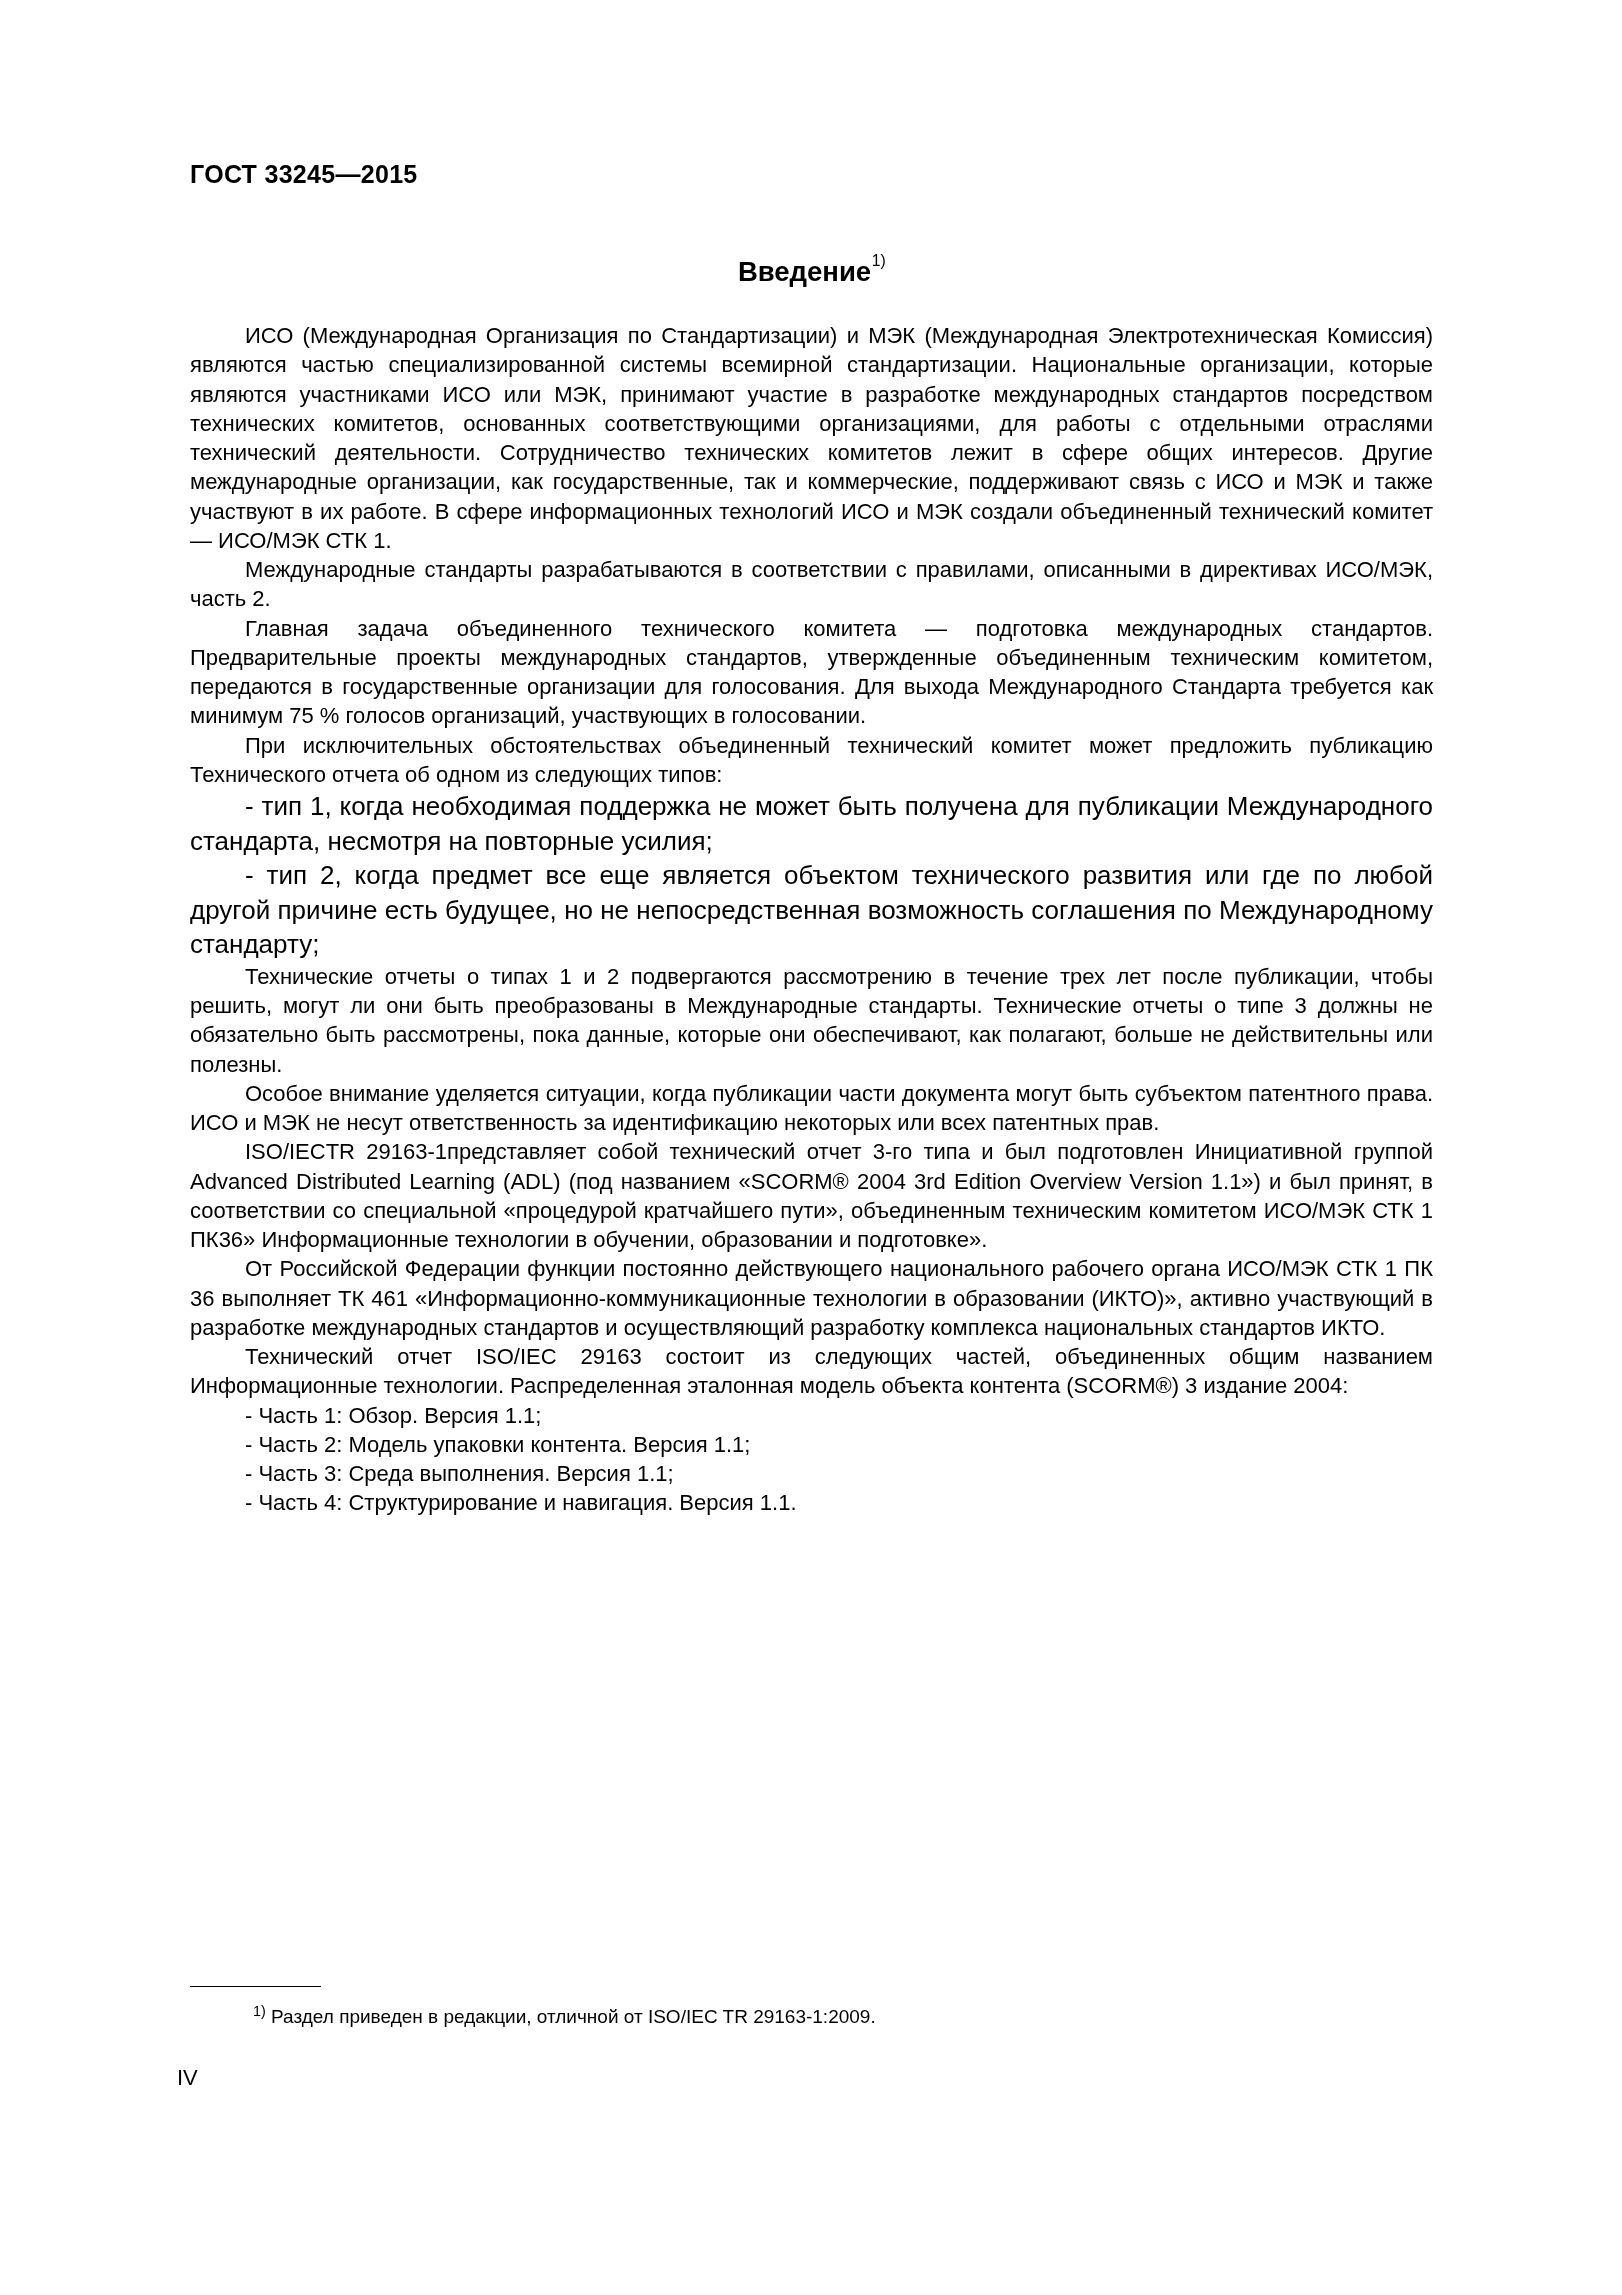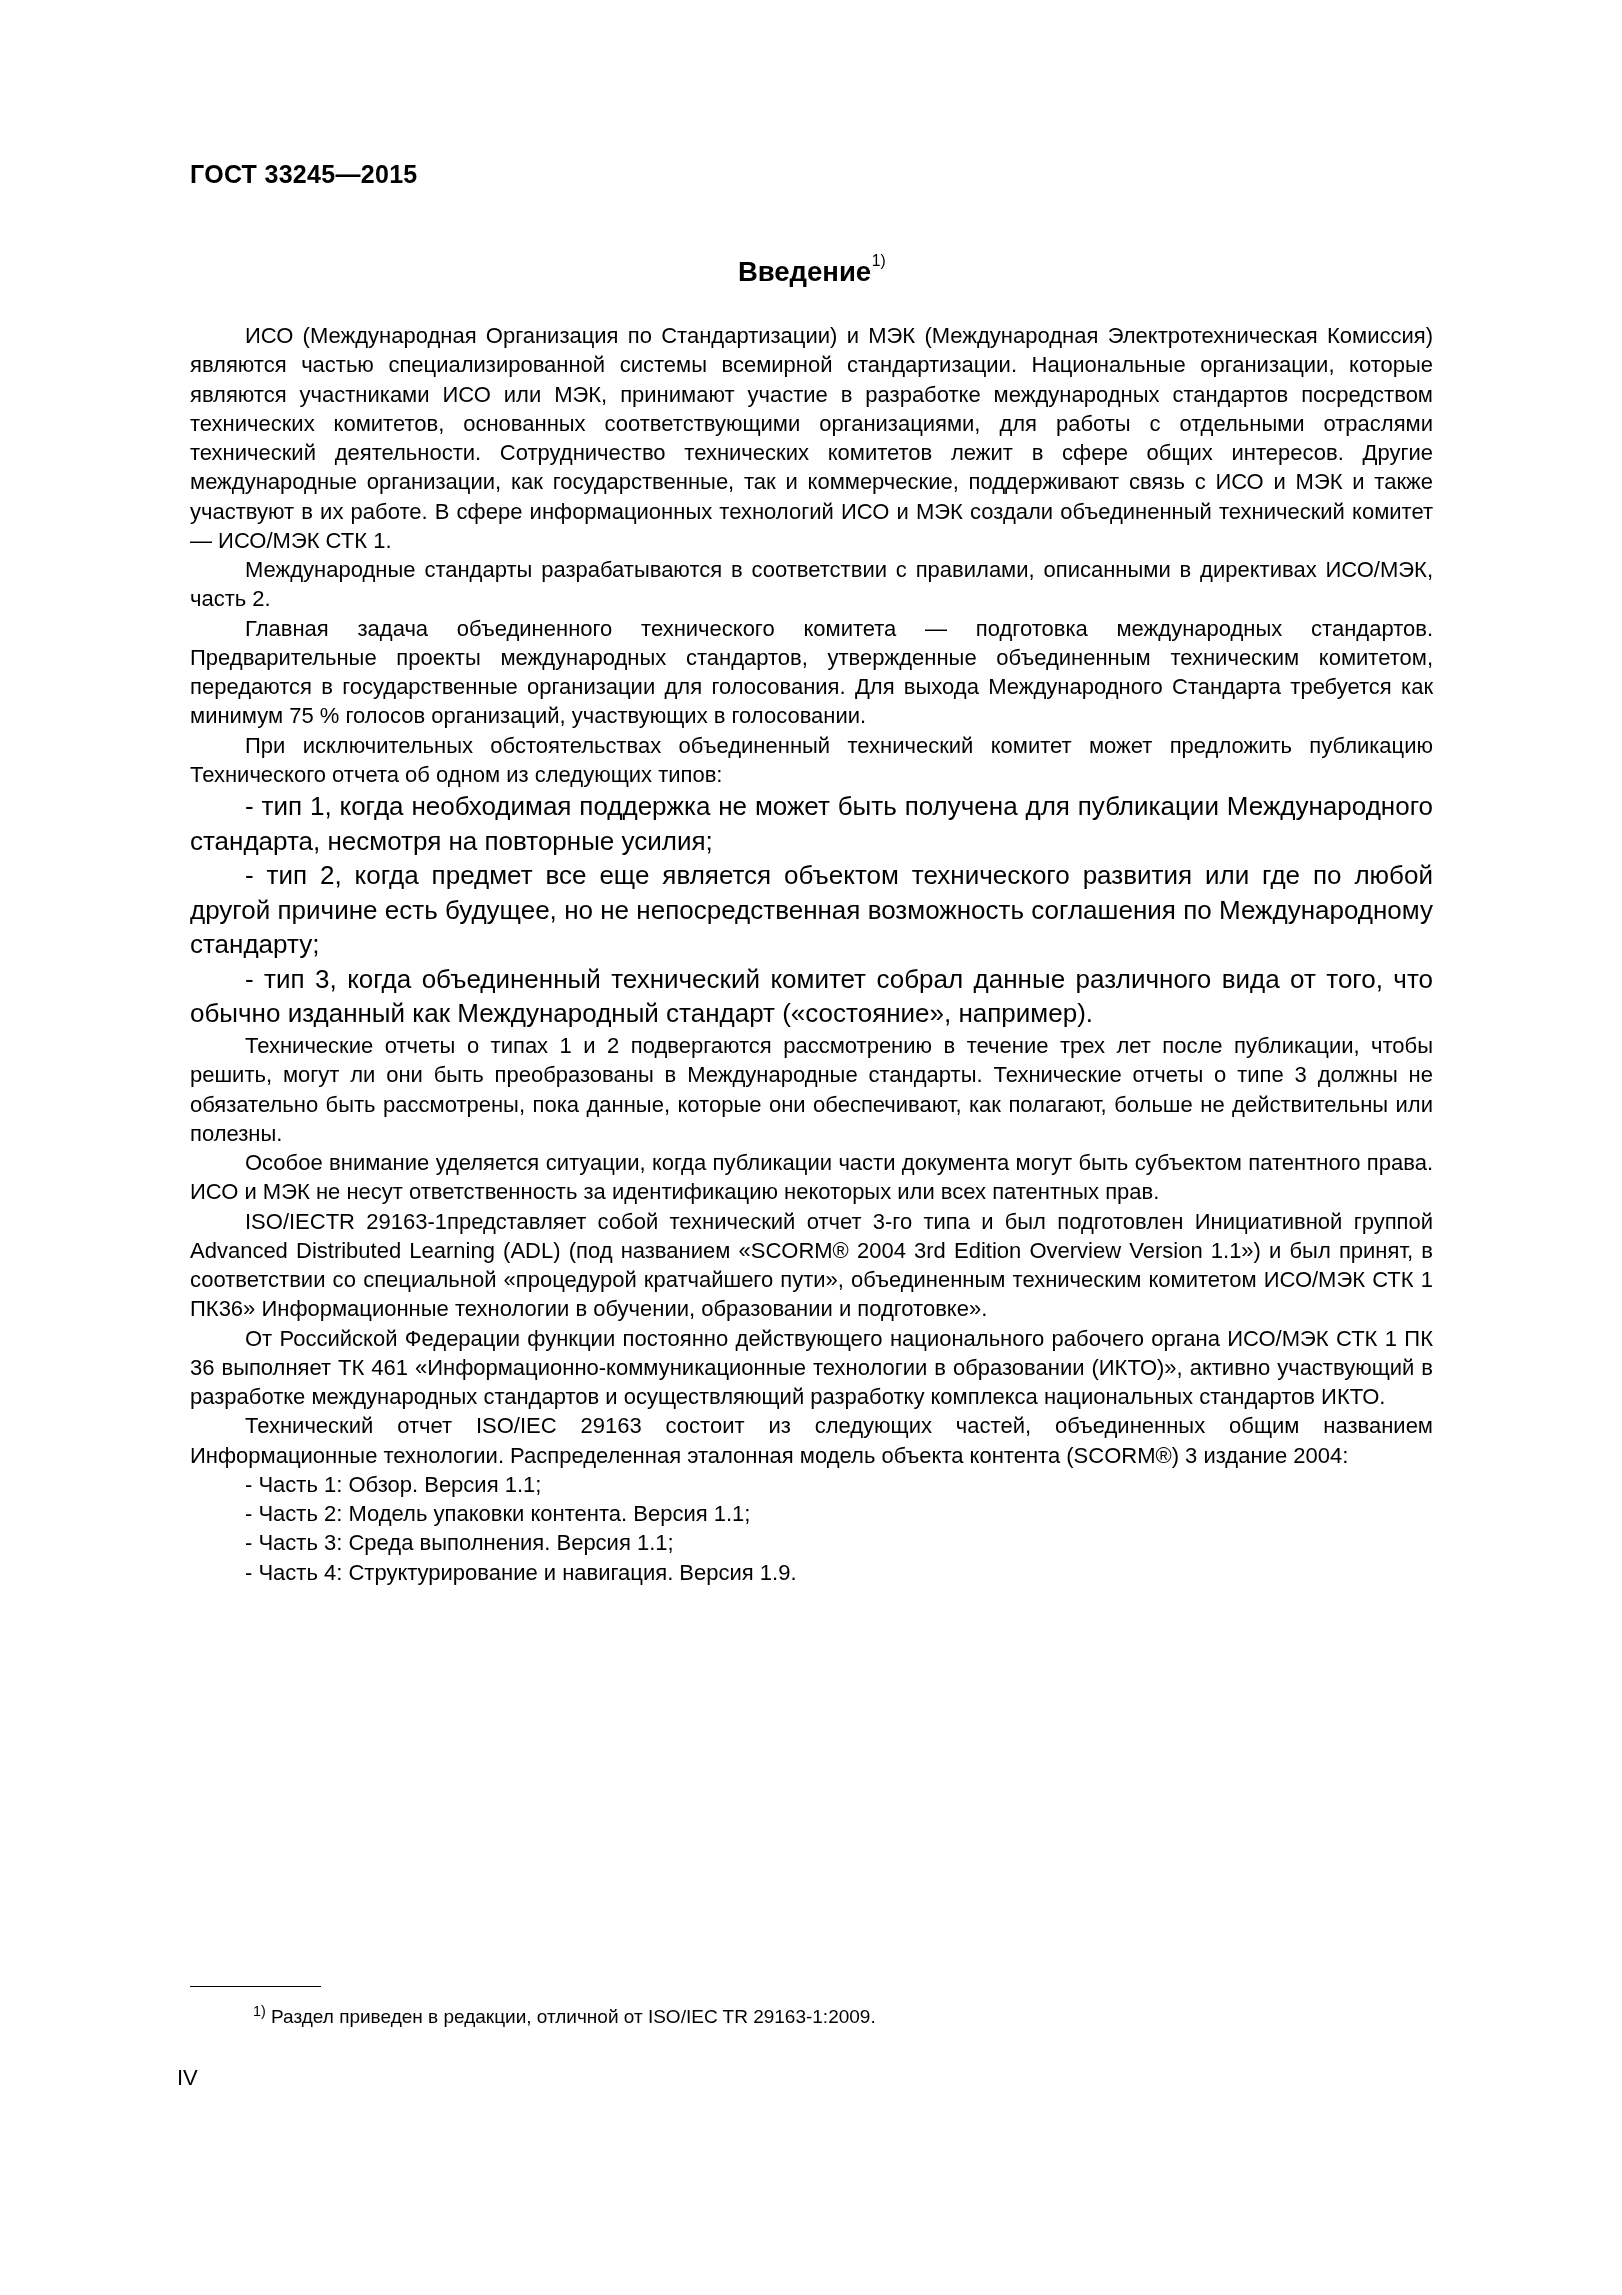--- a/index.html
+++ b/index.html
@@ -120,31 +120,30 @@
     <div class="title-wrap">
       <div class="title"><span>Введение</span><span class="sup">1)</span></div>
     </div>
 
     <p class="para">ИСО (Международная Организация по Стандартизации) и МЭК (Международная Электротехническая Комиссия) являются частью специализированной системы всемирной стандартизации. Национальные организации, которые являются участниками ИСО или МЭК, принимают участие в разработке международных стандартов посредством технических комитетов, основанных соответствующими организациями, для работы с отдельными отраслями технический деятельности. Сотрудничество технических комитетов лежит в сфере общих интересов. Другие международные организации, как государственные, так и коммерческие, поддерживают связь с ИСО и МЭК и также участвуют в их работе. В сфере информационных технологий ИСО и МЭК создали объединенный технический комитет — ИСО/МЭК СТК 1.</p>
     <p class="para">Международные стандарты разрабатываются в соответствии с правилами, описанными в директивах ИСО/МЭК, часть 2.</p>
     <p class="para">Главная задача объединенного технического комитета — подготовка международных стандартов. Предварительные проекты международных стандартов, утвержденные объединенным техническим комитетом, передаются в государственные организации для голосования. Для выхода Международного Стандарта требуется как минимум 75 % голосов организаций, участвующих в голосовании.</p>
     <p class="para">При исключительных обстоятельствах объединенный технический комитет может предложить публикацию Технического отчета об одном из следующих типов:</p>
     <p class="dash">- тип 1, когда необходимая поддержка не может быть получена для публикации Международного стандарта, несмотря на повторные усилия;</p>
     <p class="dash">- тип 2, когда предмет все еще является объектом технического развития или где по любой другой причине есть будущее, но не непосредственная возможность соглашения по Международному стандарту;</p>
-    <p class="dash">- тип 3, когда объединенный технический комитет собрал данные различного вида от того, что обычно изданный как Международный стандарт («состояние», например).</p>
     <p class="para">Технические отчеты о типах 1 и 2 подвергаются рассмотрению в течение трех лет после публикации, чтобы решить, могут ли они быть преобразованы в Международные стандарты. Технические отчеты о типе 3 должны не обязательно быть рассмотрены, пока данные, которые они обеспечивают, как полагают, больше не действительны или полезны.</p>
     <p class="para">Особое внимание уделяется ситуации, когда публикации части документа могут быть субъектом патентного права. ИСО и МЭК не несут ответственность за идентификацию некоторых или всех патентных прав.</p>
     <p class="para">ISO/IECTR 29163-1представляет собой технический отчет 3-го типа и был подготовлен Инициативной группой Advanced Distributed Learning (ADL) (под названием «SCORM® 2004 3rd Edition Overview Version 1.1») и был принят, в соответствии со специальной «процедурой кратчайшего пути», объединенным техническим комитетом ИСО/МЭК СТК 1 ПК36» Информационные технологии в обучении, образовании и подготовке».</p>
     <p class="para">От Российской Федерации функции постоянно действующего национального рабочего органа ИСО/МЭК СТК 1 ПК 36 выполняет ТК 461 «Информационно-коммуникационные технологии в образовании (ИКТО)», активно участвующий в разработке международных стандартов и осуществляющий разработку комплекса национальных стандартов ИКТО.</p>
     <p class="para">Технический отчет ISO/IEC 29163 состоит из следующих частей, объединенных общим названием Информационные технологии. Распределенная эталонная модель объекта контента (SCORM®) 3 издание 2004:</p>
 
     <p class="listitem">- Часть 1: Обзор. Версия 1.1;</p>
     <p class="listitem">- Часть 2: Модель упаковки контента. Версия 1.1;</p>
     <p class="listitem">- Часть 3: Среда выполнения. Версия 1.1;</p>
-    <p class="listitem">- Часть 4: Структурирование и навигация. Версия 1.9.</p>
+    <p class="listitem">- Часть 4: Структурирование и навигация. Версия 1.1.</p>
 
   </div>
 
   <div class="footnote-rule"></div>
 
   <div class="footnote">
     <span class="fsup fnum">1)</span>
     <span>Раздел приведен в редакции, отличной от ISO/IEC TR 29163-1:2009.</span>
   </div>
 

